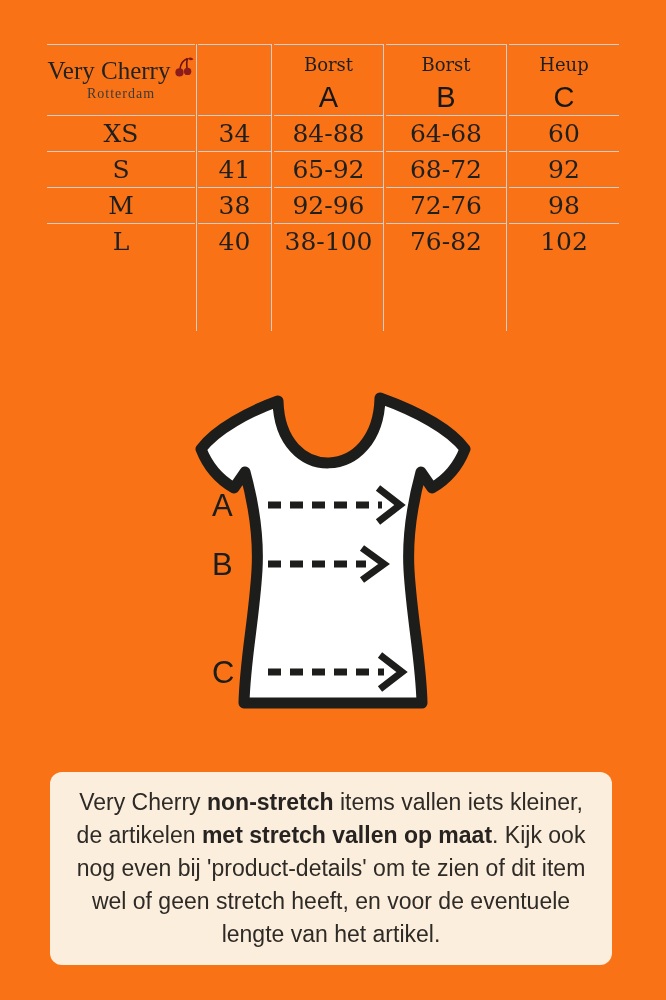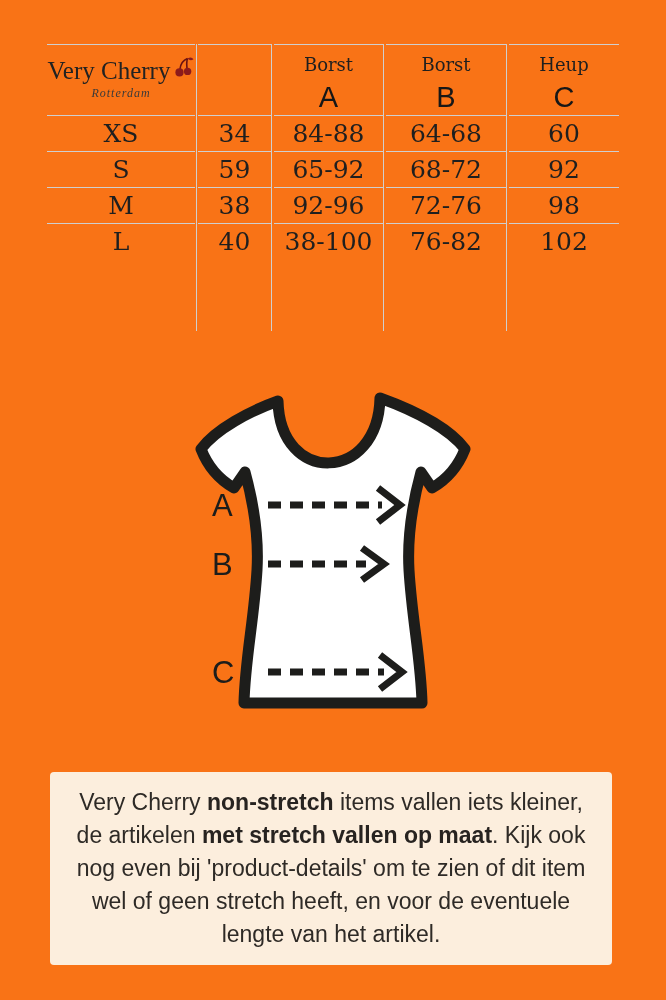--- a/index.html
+++ b/index.html
@@ -38,36 +38,36 @@
 
   
   .logo-cell { padding-top: 12px !important; }
   .logo-line {
     display: flex; align-items: center; justify-content: center; gap: 4px;
     font-family: "Liberation Serif", serif; font-size: 25px; color: #222;
     white-space: nowrap;
   }
   .cherry-svg { transform: translateY(-4px); }
   .logo-city {
-    font-family: "Liberation Serif", serif; font-style: italic;
-    font-size: 12px; letter-spacing: 1px; color: #3a3a3a; margin-top: 1px;
+    font-family: "Liberation Serif", serif; 
+    font-size: 14px; letter-spacing: 1px; color: #3a3a3a; margin-top: 1px;
     text-align: center;
   }
 
   
   .figure { position: absolute; left: 188px; top: 385px; width: 290px; height: 345px; }
   .figure svg { display: block; }
   .diagram-label {
     font-family: "Liberation Sans", sans-serif; font-size: 31px; fill: #1d1d1b;
   }
 
   
   .note-box {
     position: absolute; left: 50px; top: 772px; width: 562px; min-height: 193px;
-    background: #fceedd; border-radius: 4px;
+    background: #fceedd; border-radius: 12px;
     display: flex; align-items: center; justify-content: center;
     padding: 14px 20px;
   }
   .note-text {
     font-size: 23px; line-height: 33px; color: #2e2a26; text-align: center;
   }
   .note-text strong { font-weight: bold; color: #272320; }
 </style>
 </head>
 <body>
@@ -118,21 +118,21 @@
 
       <tr>
             <td class="size">XS</td>
             <td>34</td>
             <td>84-88</td>
             <td>64-68</td>
             <td>60</td>
           </tr>
           <tr>
             <td class="size">S</td>
-            <td>59</td>
+            <td>41</td>
             <td>65-92</td>
             <td>68-72</td>
             <td>92</td>
           </tr>
           <tr>
             <td class="size">M</td>
             <td>38</td>
             <td>92-96</td>
             <td>72-76</td>
             <td>98</td>

